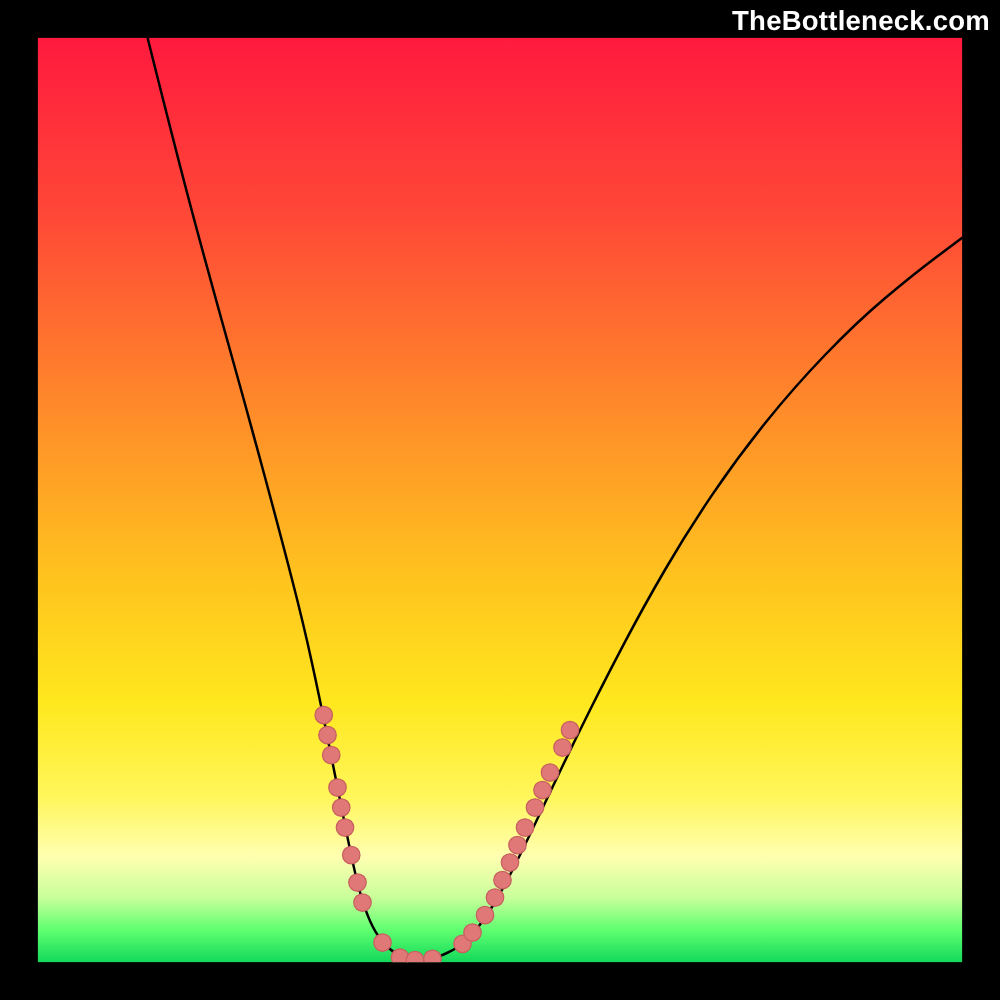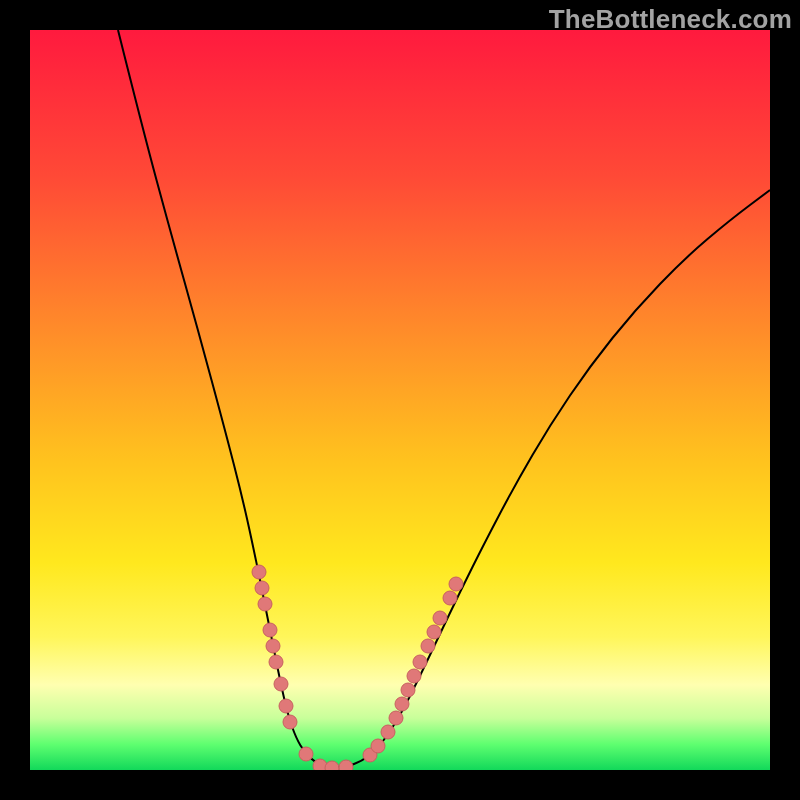--- a/index.html
+++ b/index.html
@@ -29,22 +29,22 @@
   }
   .plot svg {
     width: 740px;
     height: 740px;
     display: block;
   }
   .watermark {
     position: absolute;
     top: 4px;
     right: 8px;
-    color: #a3a3a3;
-    font-size: 26px;
+    color: #ffffff;
+    font-size: 22px;
     font-weight: 600;
     letter-spacing: 0.2px;
   }
 </style>
 </head>
 <body>
 
 <div class="frame">
   <div class="plot">
     <svg viewBox="0 0 740 740">

